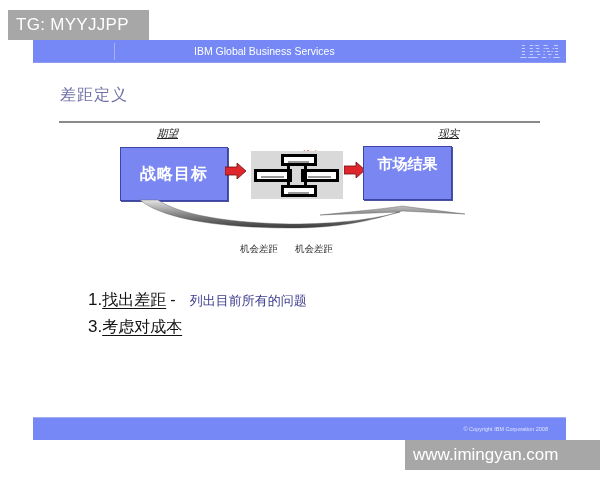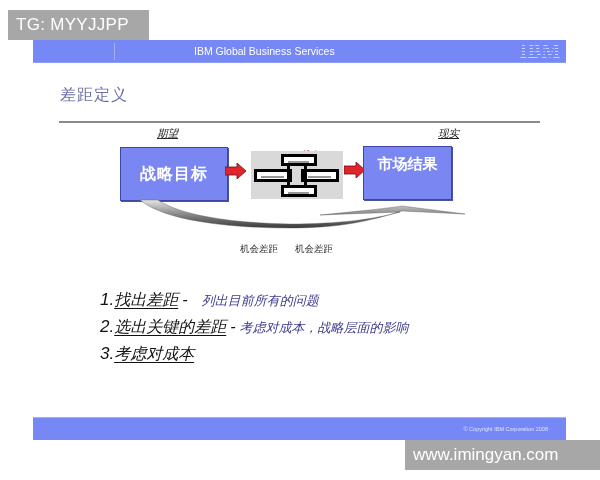--- a/index.html
+++ b/index.html
@@ -18,21 +18,21 @@
   .lbl-red{color:#b01010;font-weight:bold;}
   .box{position:absolute;background:#7a87f2;border:1px solid #3d46a6;box-shadow:1px 1px 0 #4b52a0;color:#ffffff;text-align:center;font-weight:bold;}
   .box1{left:120px;top:147px;width:106px;height:52px;line-height:52px;font-size:16px;letter-spacing:1px;}
   .box2{left:363px;top:146px;width:89px;height:54px;font-size:15px;line-height:17px;padding-top:9px;box-sizing:border-box;}
   .arrow{position:absolute;}
   .exec{position:absolute;left:251px;top:151px;width:92px;height:48px;background:#d9d9d9;}
   .exec .blk{position:absolute;background:#ffffff;border:3px solid #000;box-sizing:border-box;}
   .exec .ln{position:absolute;left:14%;top:4px;width:70%;height:2px;background:#999;}
   .gap-labels{position:absolute;left:240px;top:243px;font-family:"DejaVu Serif",serif;font-size:9.5px;color:#333;word-spacing:0;}
   .gap-labels span{margin-right:14px;}
-  .steps{position:absolute;left:100px;top:287px;font-style:italic;}
+  .steps{position:absolute;left:88px;top:287px;}
   .step{height:27px;line-height:25px;font-size:16px;color:#111;white-space:nowrap;font-family:"DejaVu Sans",sans-serif;}
   .step .num{font-family:"Liberation Sans",sans-serif;font-size:17px;}
   .step .key{text-decoration:underline;text-underline-offset:3px;}
   .step .dash{font-family:"Liberation Sans",sans-serif;margin:0 4px;}
   .step .desc{color:#3c3b8c;font-size:13px;font-family:"DejaVu Serif",serif;}
   .footer-bar{position:absolute;left:33px;top:417px;width:533px;height:22px;background:#7588f5;border-top:1px solid #9fb0ef;}
   .copyright{position:absolute;right:18px;top:0;line-height:22px;font-size:5.5px;color:#dfe3ff;font-family:"Liberation Sans",sans-serif;}
 </style>
 </head>
 <body>
@@ -98,23 +98,20 @@
     <span>机会差距</span>
     <span>机会差距</span>
   </div>
 </div>
 
 <div class="steps">
   <div class="step">
     <span class="num">1.</span><span class="key">找出差距</span><span class="dash">-</span>&nbsp;&nbsp;<span class="desc">列出目前所有的问题</span>
   </div>
   <div class="step">
-    <span class="num">2.</span><span class="key">选出关键的差距</span><span class="dash">-</span><span class="desc">考虑对成本，战略层面的影响</span>
-  </div>
-  <div class="step">
     <span class="num">3.</span><span class="key">考虑对成本</span>
   </div>
 </div>
 
 <div class="footer-bar">
   <div class="copyright">© Copyright IBM Corporation 2008</div>
 </div>
 
 <div class="wm-bottom">www.imingyan.com</div>
 

